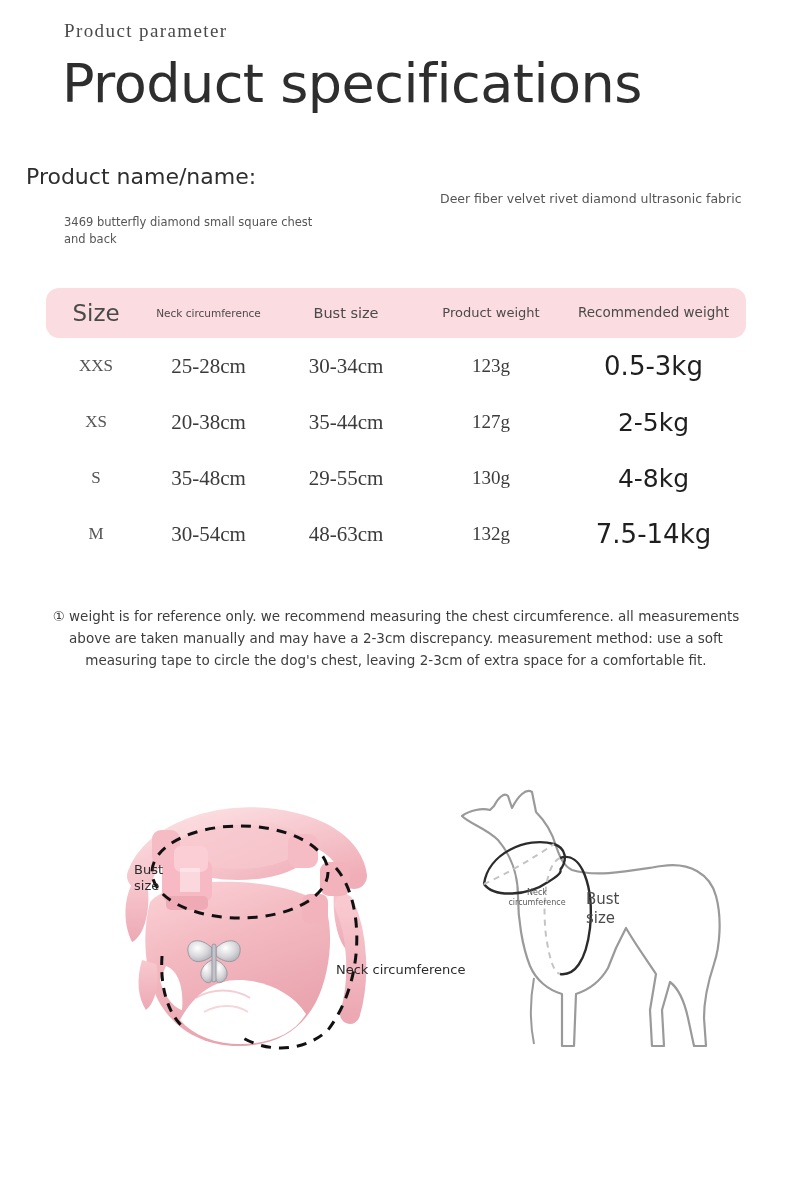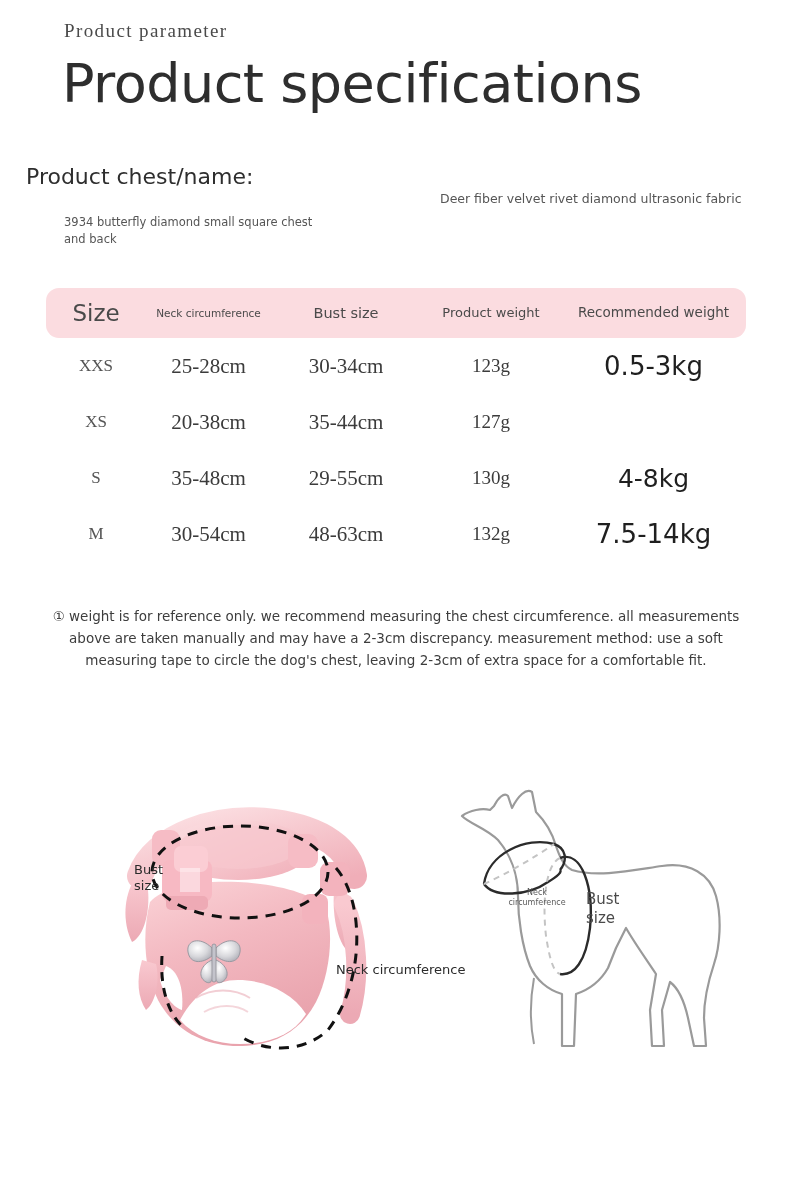--- a/index.html
+++ b/index.html
@@ -159,22 +159,22 @@
   .lbl-neck-dog   { left: 58px;  top: 110px; font-size: 8px;  color: #5a5a5a; text-align: center; width: 62px; }
   .lbl-bust-dog   { left: 138px; top: 112px; font-size: 15px; color: #4a4a4a; }
 </style>
 </head>
 <body>
 
 <div class="kicker">Product parameter</div>
 <div class="page-title">Product specifications</div>
 
 <div class="info-col left">
-  <div class="info-heading">Product chest/name:</div>
-  <div class="info-body">3934 butterfly diamond small square chest and back</div>
+  <div class="info-heading">Product name/name:</div>
+  <div class="info-body">3469 butterfly diamond small square chest and back</div>
 </div>
 
 <div class="info-col right">
   <div class="info-body">Deer fiber velvet rivet diamond ultrasonic fabric</div>
 </div>
 
 <div class="spec-table">
 
   <div class="spec-head">
     <div class="cell c-size">Size</div>
@@ -190,20 +190,21 @@
     <div class="cell c-bust">30-34cm</div>
     <div class="cell c-weight">123g</div>
     <div class="cell c-rec">0.5-3kg</div>
   </div>
 
   <div class="spec-row r-xs">
     <div class="cell c-size">XS</div>
     <div class="cell c-neck">20-38cm</div>
     <div class="cell c-bust">35-44cm</div>
     <div class="cell c-weight">127g</div>
+    <div class="cell c-rec">2-5kg</div>
   </div>
 
   <div class="spec-row r-s">
     <div class="cell c-size">S</div>
     <div class="cell c-neck">35-48cm</div>
     <div class="cell c-bust">29-55cm</div>
     <div class="cell c-weight">130g</div>
     <div class="cell c-rec">4-8kg</div>
   </div>
 

